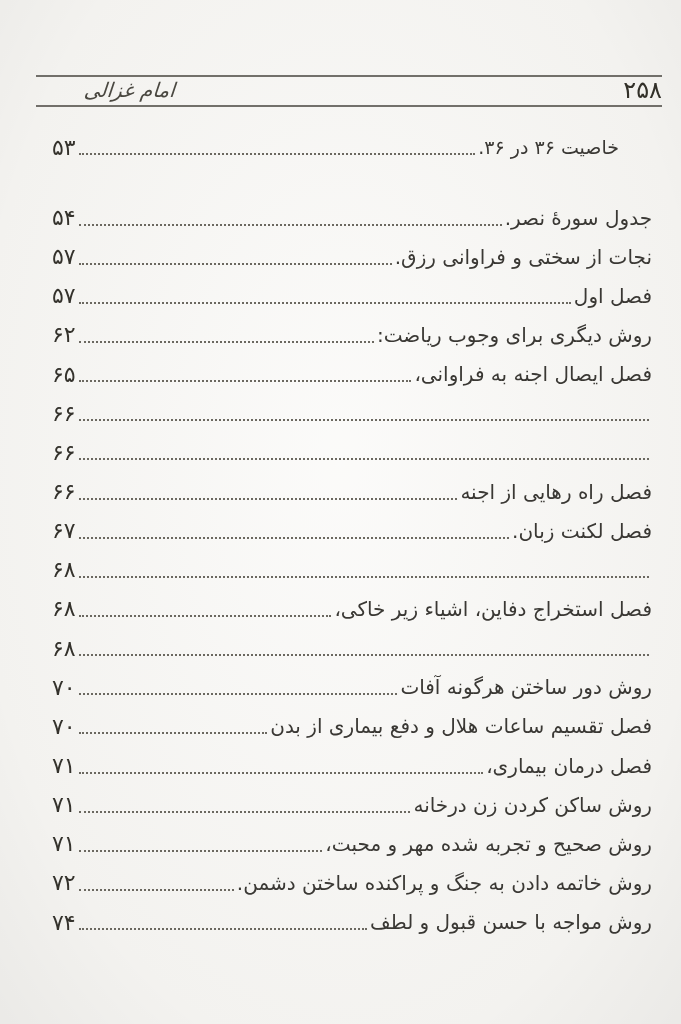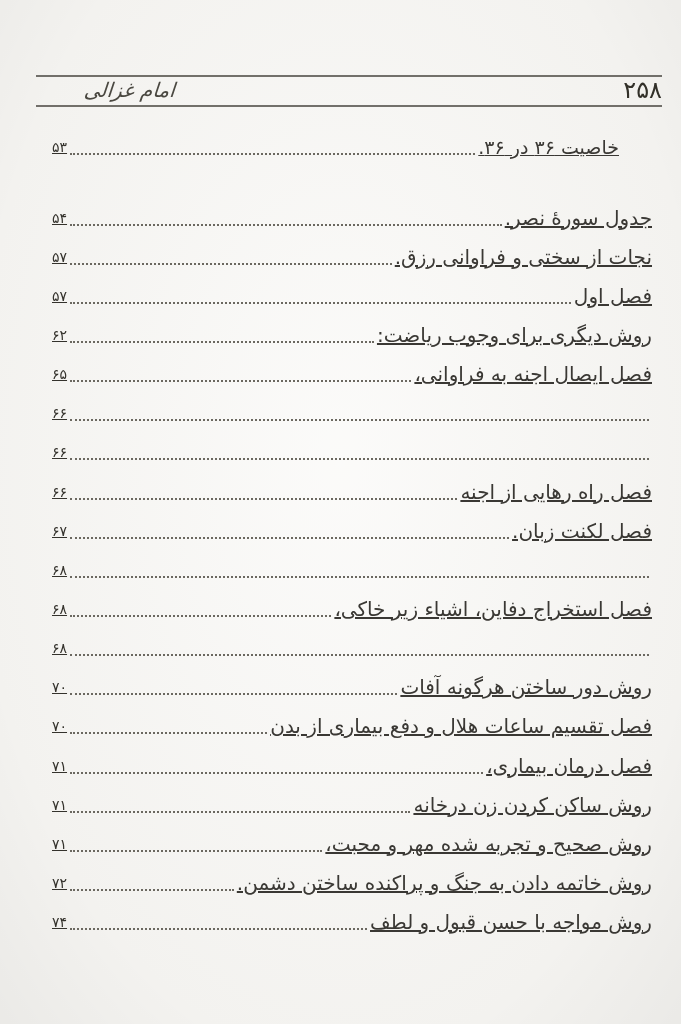--- a/index.html
+++ b/index.html
@@ -51,36 +51,34 @@
   .toc-row {
     display: flex;
     align-items: center;
     height: 39.15px;
   }
   .toc-title {
     font-size: 20px;
     line-height: 1.2;
     white-space: nowrap;
     color: #3a3834;
-    text-decoration: underline;
   }
   .leader {
     flex: 1 1 auto;
     min-width: 10px;
     height: 0;
     border-bottom: 2px dotted #6b6860;
     margin: 0 3px;
     transform: translateY(7px);
   }
   .toc-page {
-    font-size: 14px;
+    font-size: 22px;
     letter-spacing: 0.5px;
     color: #34322c;
     white-space: nowrap;
-    text-decoration: underline;
   }
   .first-row {
     position: absolute;
     top: 131px;
     right: 62px; left: 52px;
     height: 32px;
   }
   .first-row .toc-title { font-size: 19px; }
   .toc-list {
     position: absolute;

